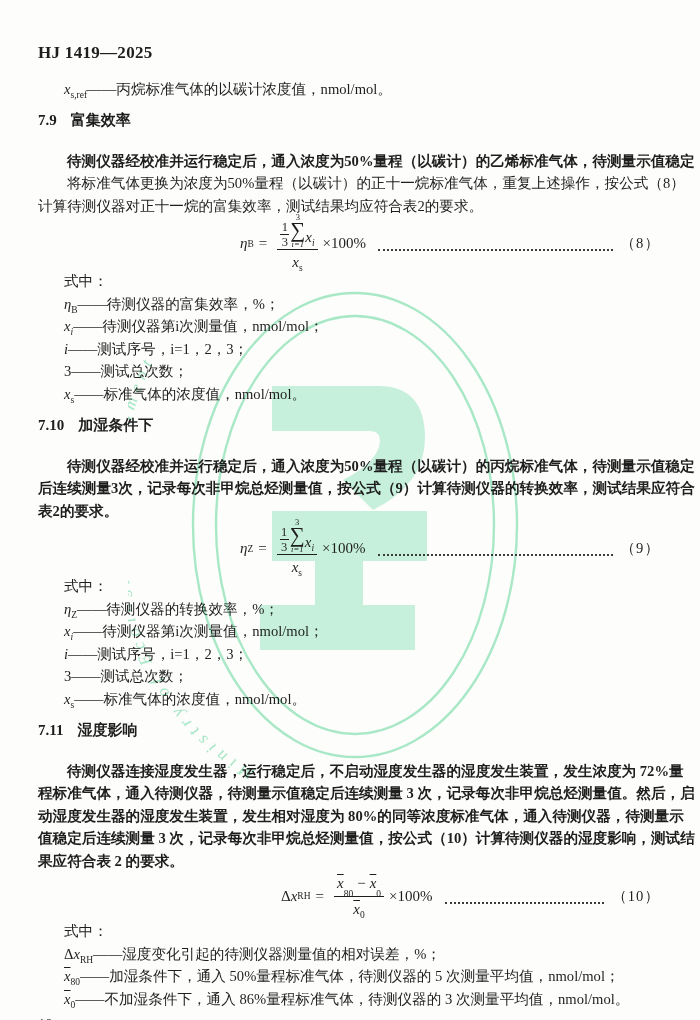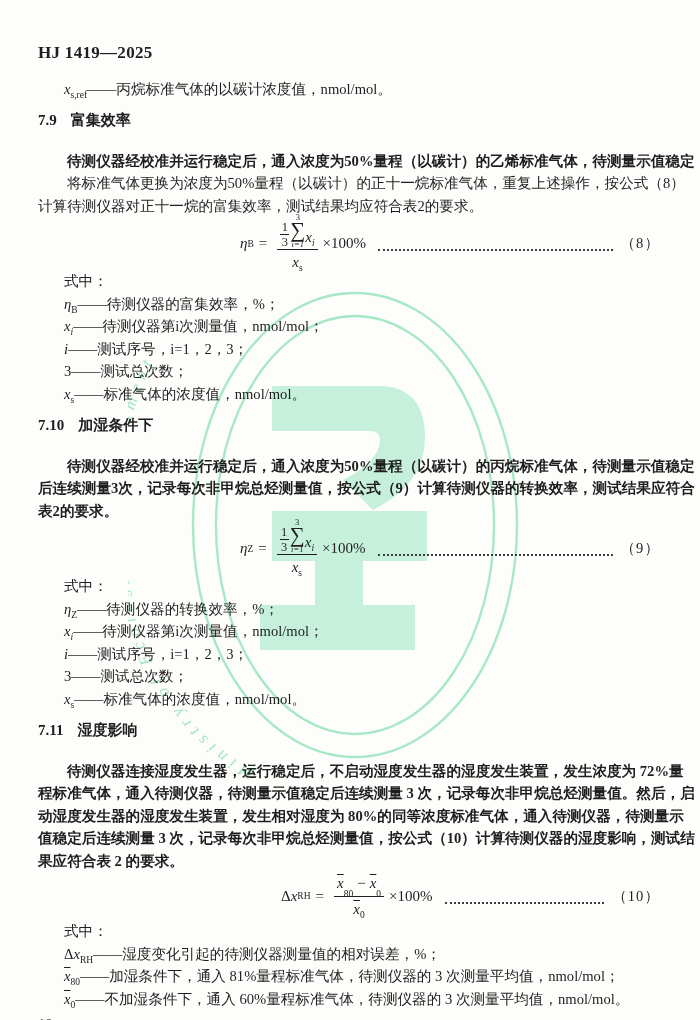--- a/index.html
+++ b/index.html
@@ -203,18 +203,18 @@
         <span class="den"><span class="ol">x</span><sub>0</sub></span>
       </span>
       <span>×100%</span>
     </span>
     <span class="leader"></span>
     <span class="eqno">（10）</span>
   </div>
 
   <div class="ln hang">式中：</div>
   <div class="ln hang"><span>Δ</span><span class="it">x</span><sub>RH</sub><span>——湿度变化引起的待测仪器测量值的相对误差，%；</span></div>
-  <div class="ln hang"><span></span><span class="ol">x</span><sub>80</sub><span>——加湿条件下，通入 81%量程标准气体，待测仪器的 3 次测量平均值，nmol/mol；</span></div>
-  <div class="ln hang"><span></span><span class="ol">x</span><sub>0</sub><span>——不加湿条件下，通入 60%量程标准气体，待测仪器的 3 次测量平均值，nmol/mol。</span></div>
+  <div class="ln hang"><span></span><span class="ol">x</span><sub>80</sub><span>——加湿条件下，通入 50%量程标准气体，待测仪器的 5 次测量平均值，nmol/mol；</span></div>
+  <div class="ln hang"><span></span><span class="ol">x</span><sub>0</sub><span>——不加湿条件下，通入 86%量程标准气体，待测仪器的 3 次测量平均值，nmol/mol。</span></div>
 
   <div class="pageno">10</div>
 
 </div>
 
 </body></html>

